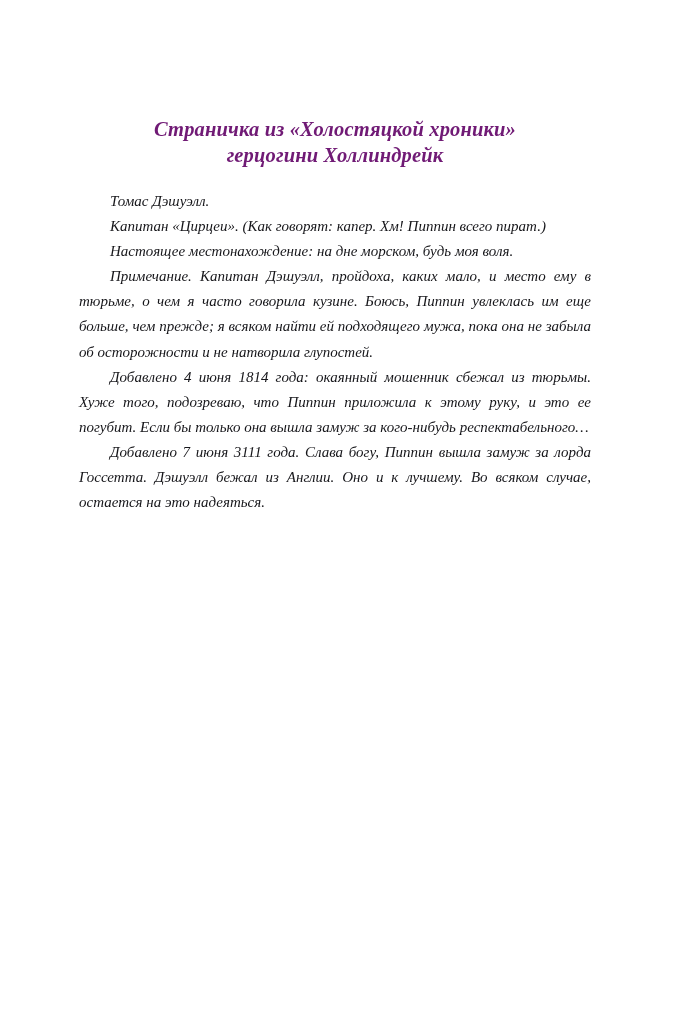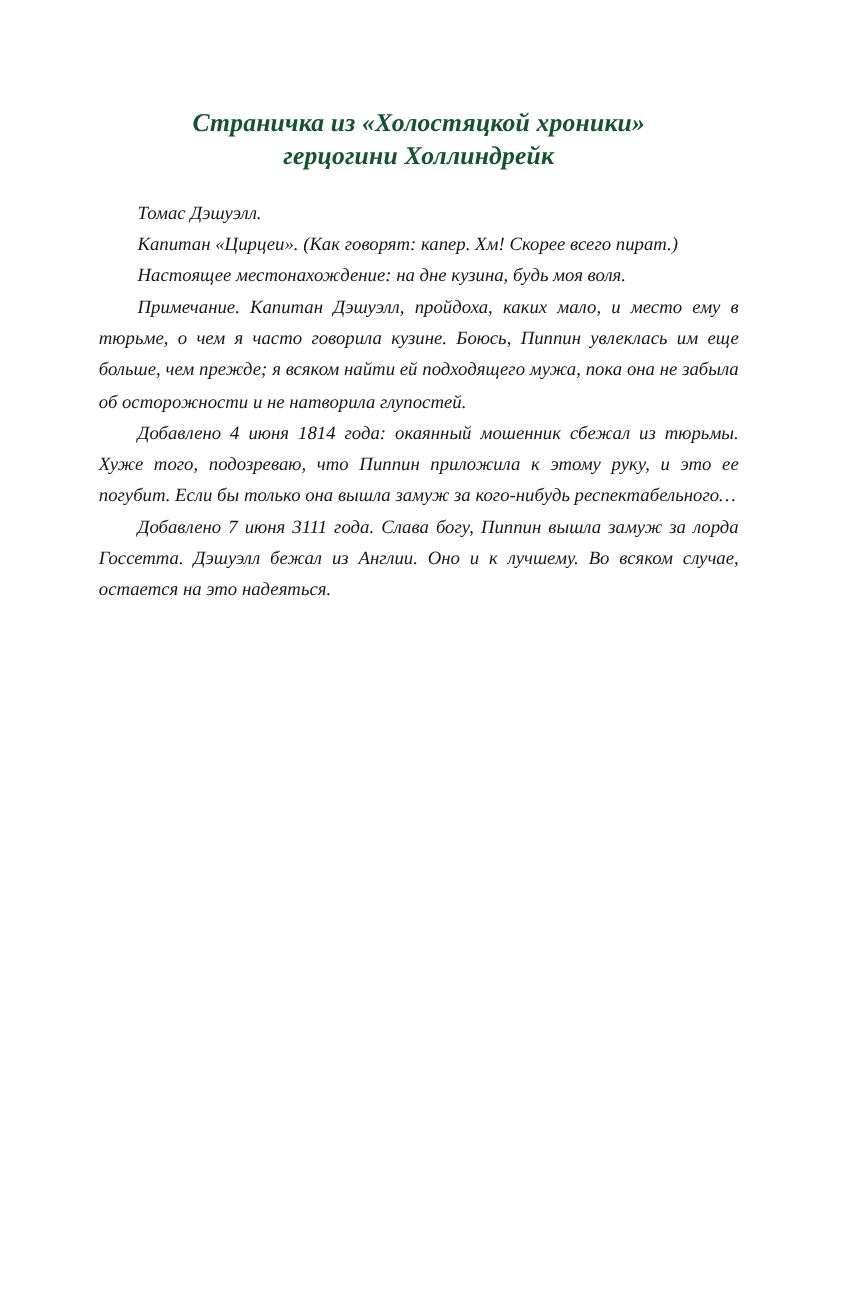--- a/index.html
+++ b/index.html
@@ -21,28 +21,28 @@
 
   .text-column {
     position: absolute;
     left: 79px;
     top: 0;
     width: 512px;  
   }
 
   .doc-title {
     margin: 0;
-    padding-top: 87px;
+    padding-top: 117px;
     font-family: "Liberation Serif", "DejaVu Serif", serif;
     font-weight: bold;
     font-style: italic;
     font-size: 20.5px;
     line-height: 25.5px;
     text-align: center;
-    color: #14532d;
+    color: #701a75;
     letter-spacing: 0.15px;
   }
 
   .doc-title .title-line {
     display: block;
     white-space: nowrap;
   }
 
   .body-block {
     margin-top: 21px;
@@ -76,22 +76,22 @@
 
   <div class="text-column">
 
     <h1 class="doc-title">
       <span class="title-line">Страничка из «Холостяцкой хроники»</span>
       <span class="title-line">герцогини Холлиндрейк</span>
     </h1>
 
     <div class="body-block">
       <p class="para">Томас Дэшуэлл.</p>
-      <p class="para">Капитан «Цирцеи». (Как говорят: капер. Хм! Скорее всего пират.)</p>
-      <p class="para">Настоящее местонахождение: на дне кузина, будь моя воля.</p>
+      <p class="para">Капитан «Цирцеи». (Как говорят: капер. Хм! Пиппин всего пират.)</p>
+      <p class="para">Настоящее местонахождение: на дне морском, будь моя воля.</p>
       <p class="para">Примечание. Капитан Дэшуэлл, пройдоха, каких мало, и место ему в тюрьме, о чем я часто говорила кузине. Боюсь, Пиппин увлеклась им еще больше, чем прежде; я всяком найти ей подходящего мужа, пока она не забыла об осторожности и не натворила глу­постей.</p>
       <p class="para">Добавлено 4 июня 1814 года: окаянный мошенник сбежал из тюрьмы. Хуже того, подозреваю, что Пиппин приложила к этому руку, и это ее погубит. Если бы только она вышла замуж за кого-нибудь респектабельного…</p>
       <p class="para">Добавлено 7 июня 3111 года. Слава богу, Пиппин вышла замуж за лорда Госсетта. Дэшуэлл бежал из Англии. Оно и к лучшему. Во всяком случае, остается на это надеяться.</p>
     </div>
 
   </div>
 
 </div>
 
 </body></html>

